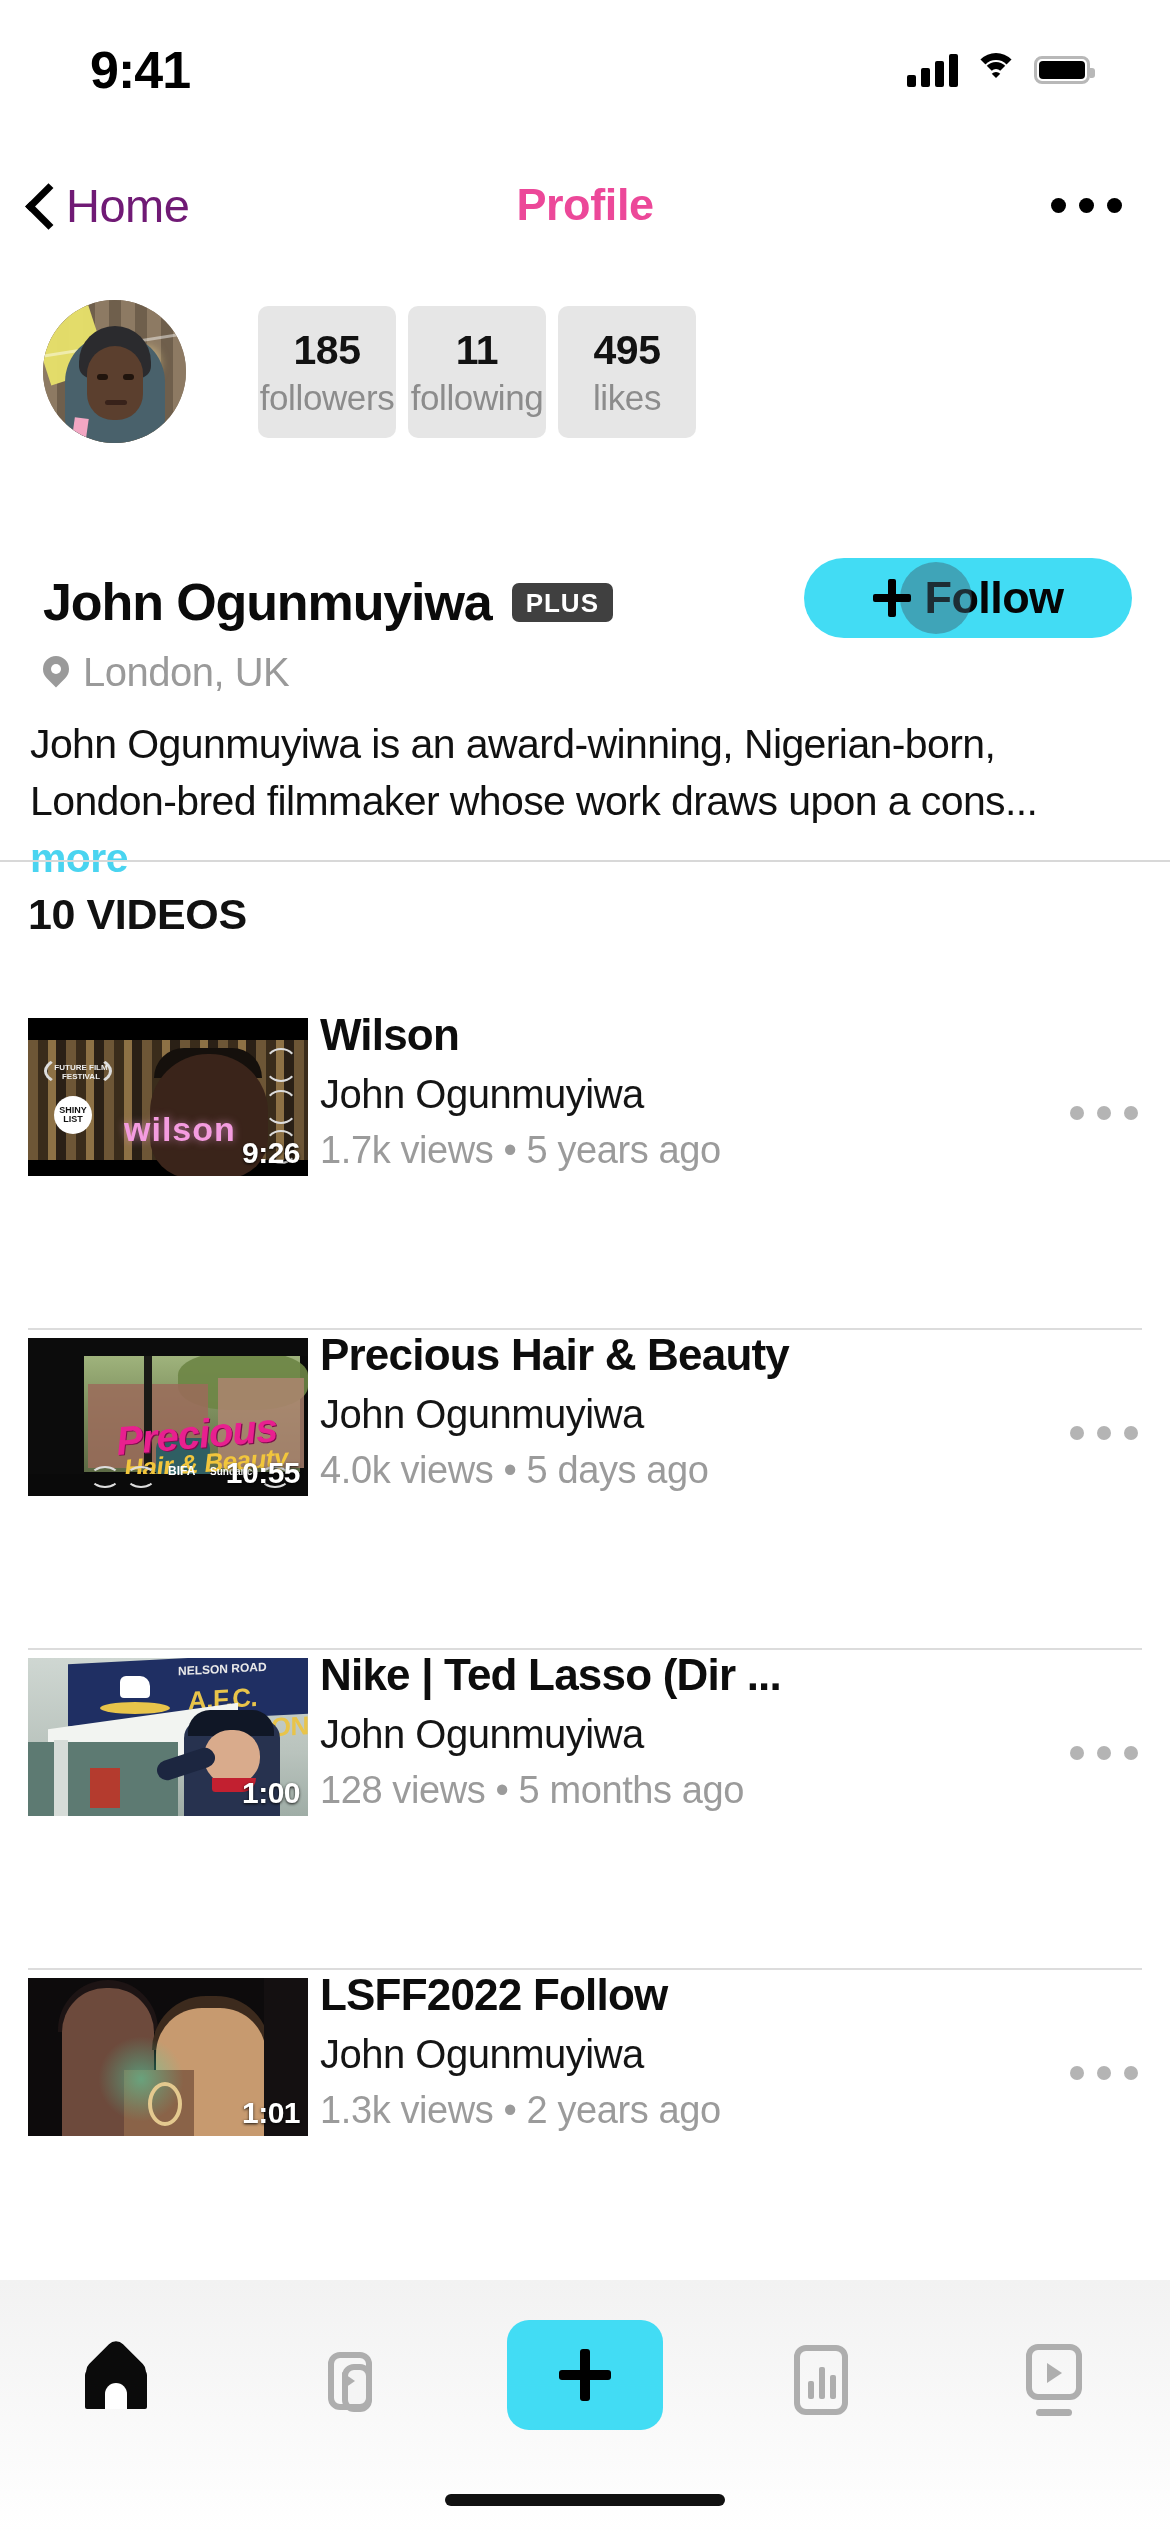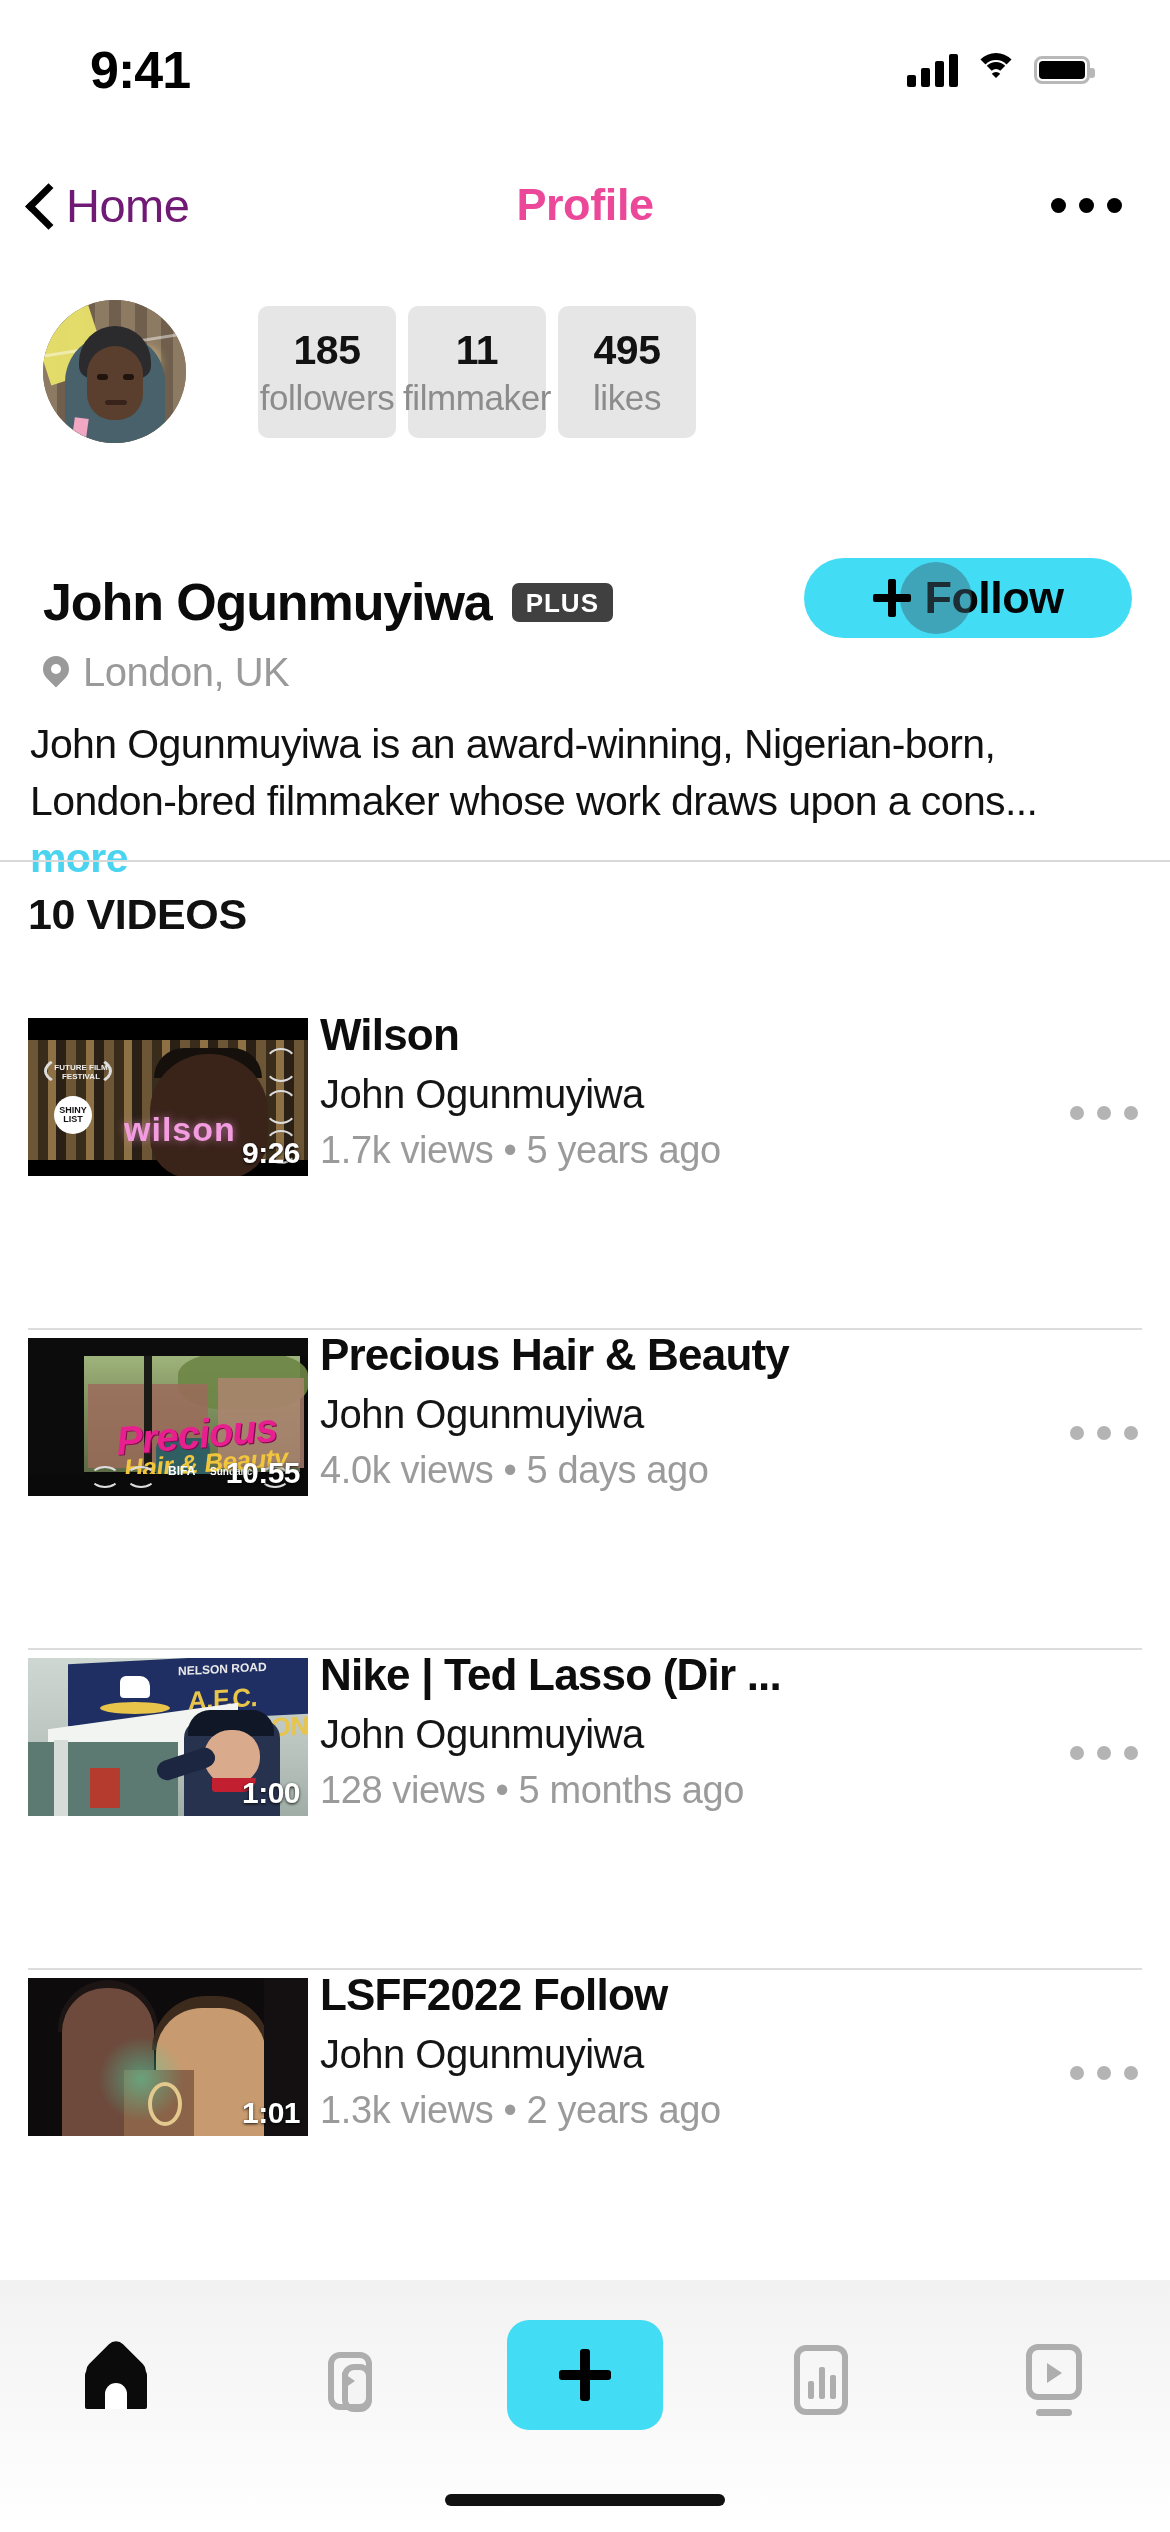--- a/index.html
+++ b/index.html
@@ -289,21 +289,21 @@
       <div class="av-mouth"></div>
         <div class="av-pink"></div>
     </div>
     <div class="stats">
       <div class="stat">
         <div class="stat-num">185</div>
         <div class="stat-label">followers</div>
       </div>
       <div class="stat">
         <div class="stat-num">11</div>
-        <div class="stat-label">filmmaker</div>
+        <div class="stat-label">following</div>
       </div>
       <div class="stat">
         <div class="stat-num">495</div>
         <div class="stat-label">likes</div>
       </div>
     </div>
   </div>
 
   <div class="name-row">
     <div class="name">John Ogunmuyiwa</div>

